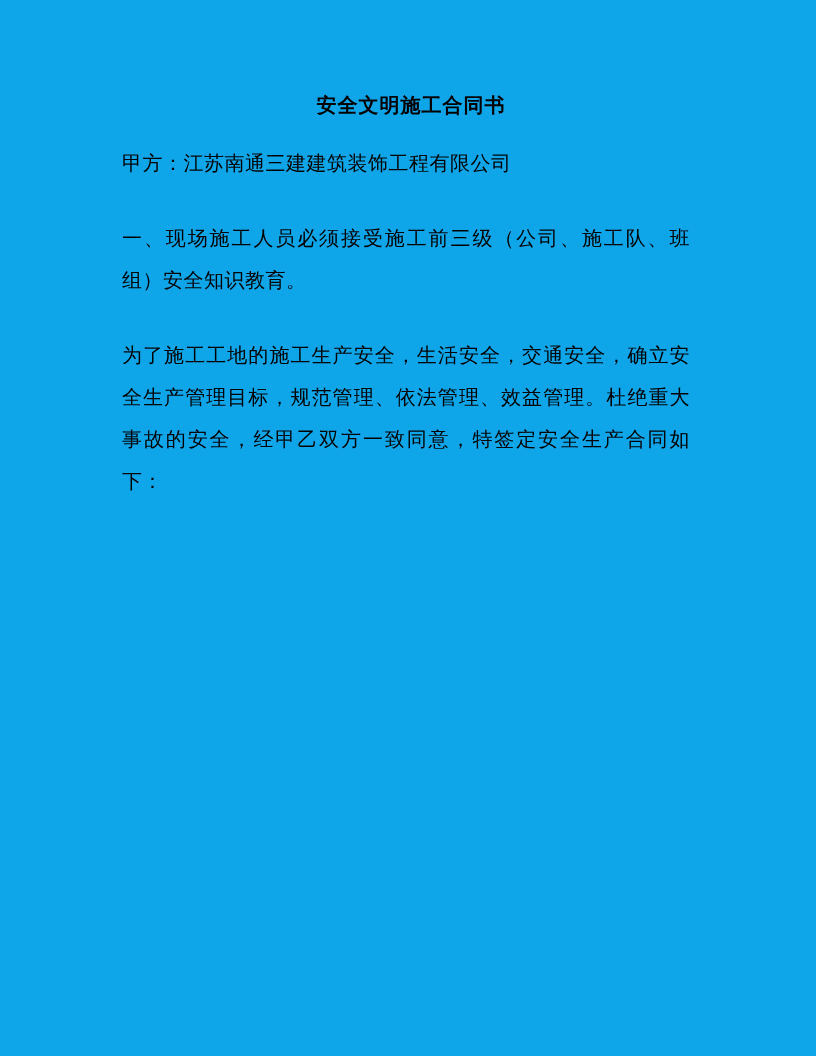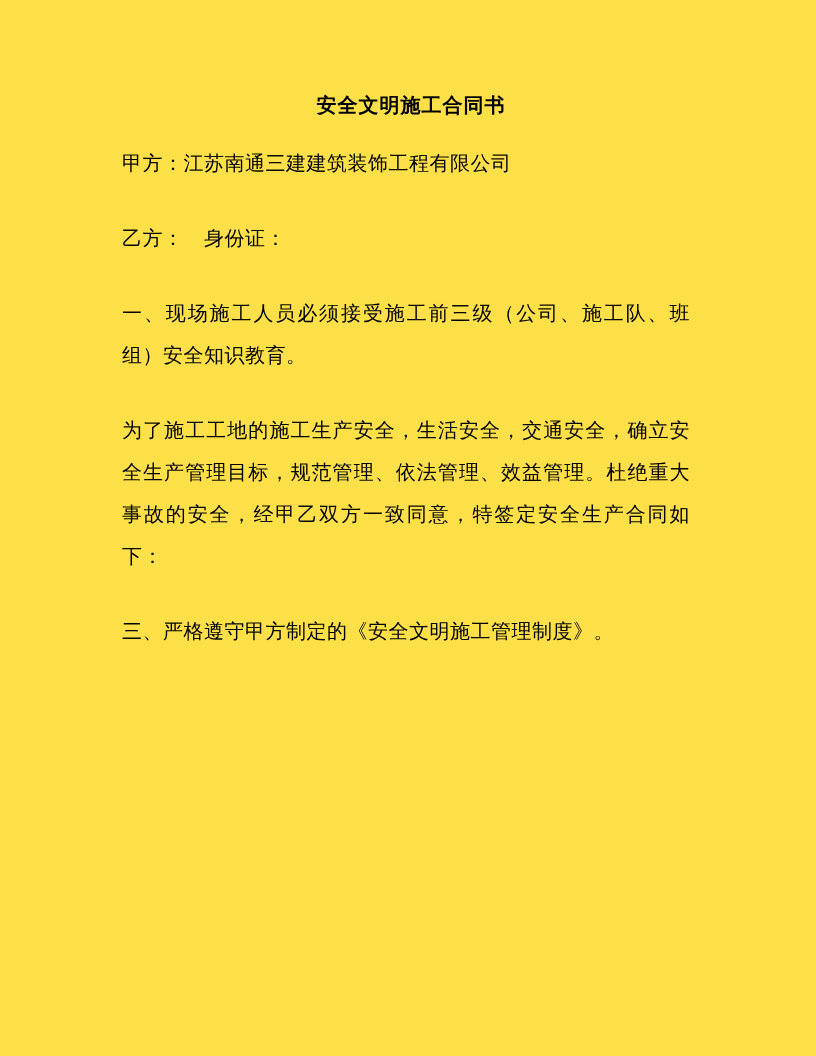--- a/index.html
+++ b/index.html
@@ -9,21 +9,21 @@
   }
   body {
     width: 816px;
     height: 1056px;
     overflow: hidden;
   }
   .page {
     box-sizing: border-box;
     width: 816px;
     height: 1056px;
-    background: #fde047;
+    background: #0ea5e9;
     padding: 84px 116px 0 122px;
     font-family: "DejaVu Serif", "Liberation Serif", serif;
     font-size: 20px;
     color: #000000;
   }
   .doc-title {
     margin: 0 0 16px 0;
     font-size: 20px;
     font-weight: bold;
     line-height: 42px;
@@ -40,22 +40,20 @@
   }
 </style>
 </head>
 <body>
 
 <div class="page">
   <h1 class="doc-title">安全文明施工合同书</h1>
 
   <p class="para">甲方：江苏南通三建建筑装饰工程有限公司</p>
 
-  <p class="para">乙方：　身份证：</p>
 
   <p class="para">一、现场施工人员必须接受施工前三级（公司、施工队、班组）安全知识教育。</p>
 
   <p class="para">为了施工工地的施工生产安全，生活安全，交通安全，确立安全生产管理目标，规范管理、依法管理、效益管理。杜绝重大事故的安全，经甲乙双方一致同意，特签定安全生产合同如下：</p>
 
 
-  <p class="para">三、严格遵守甲方制定的《安全文明施工管理制度》。</p>
 
 </div>
 
 </body></html>

